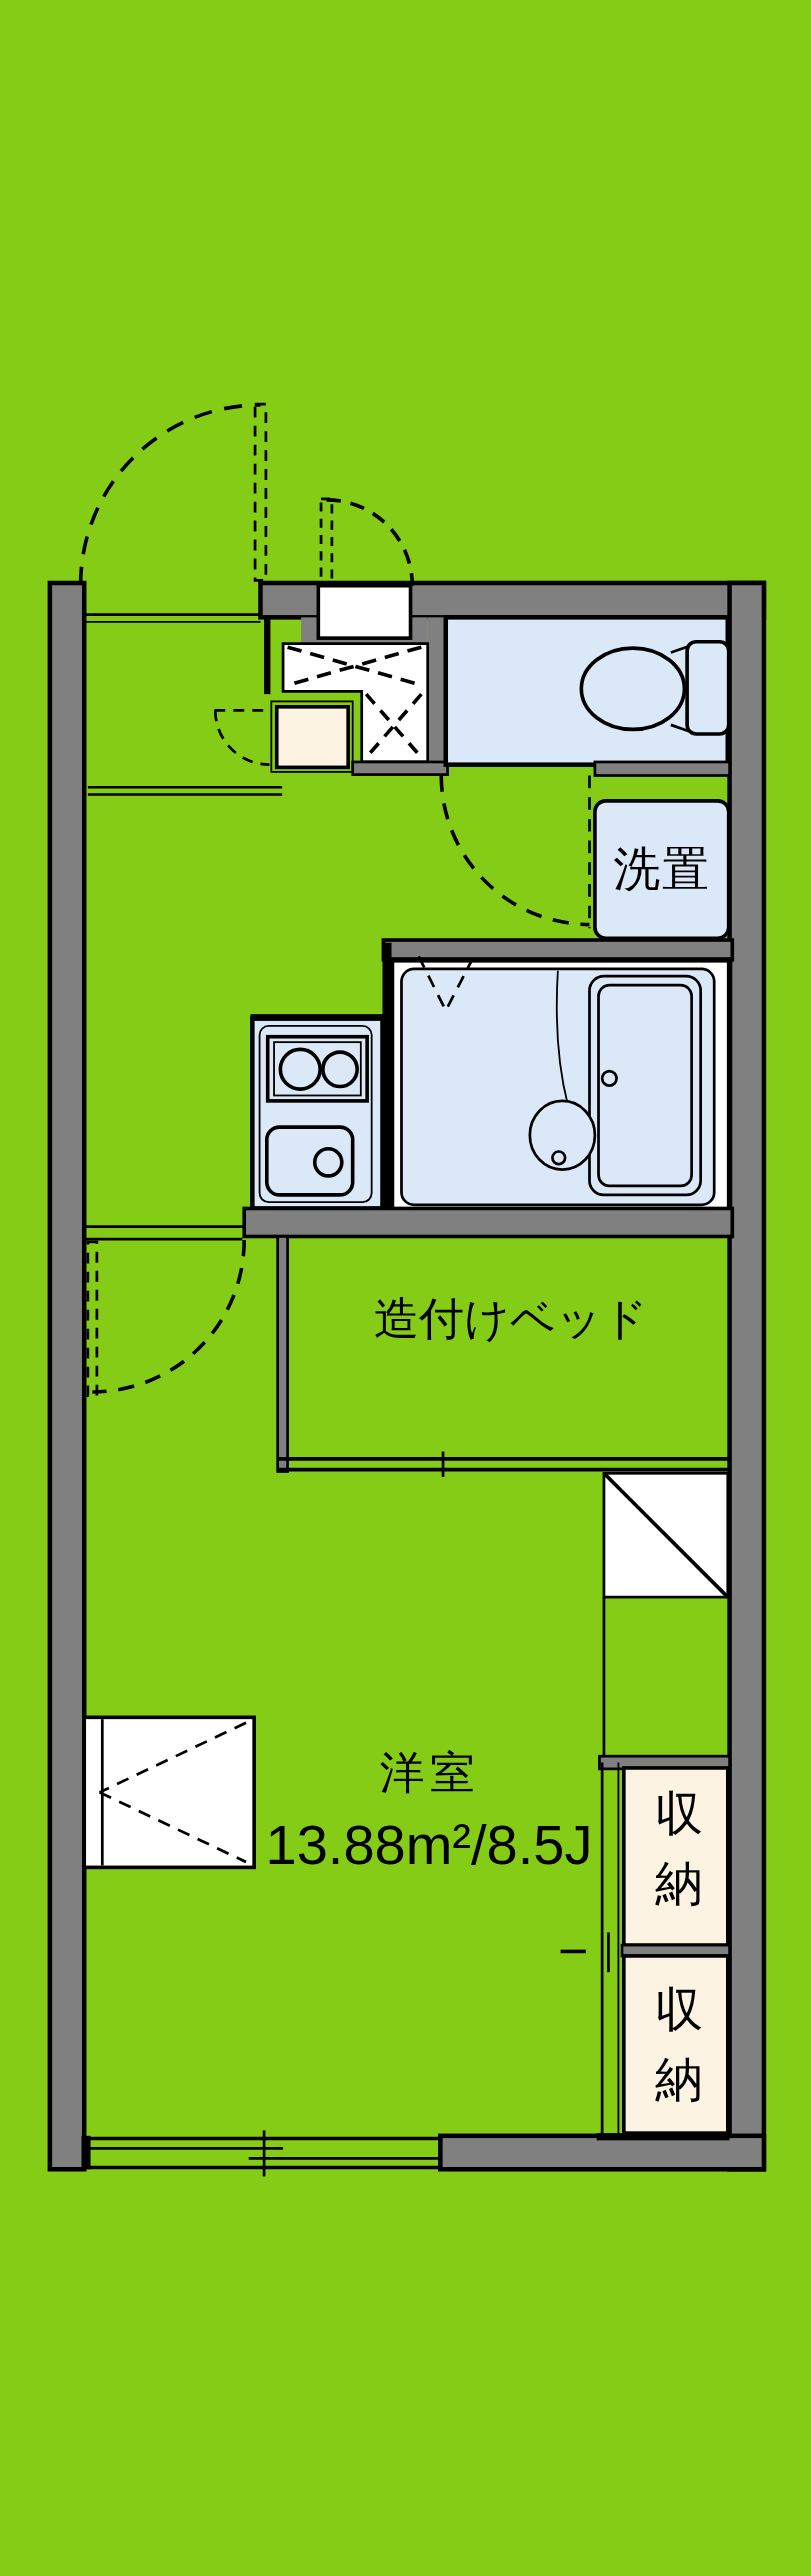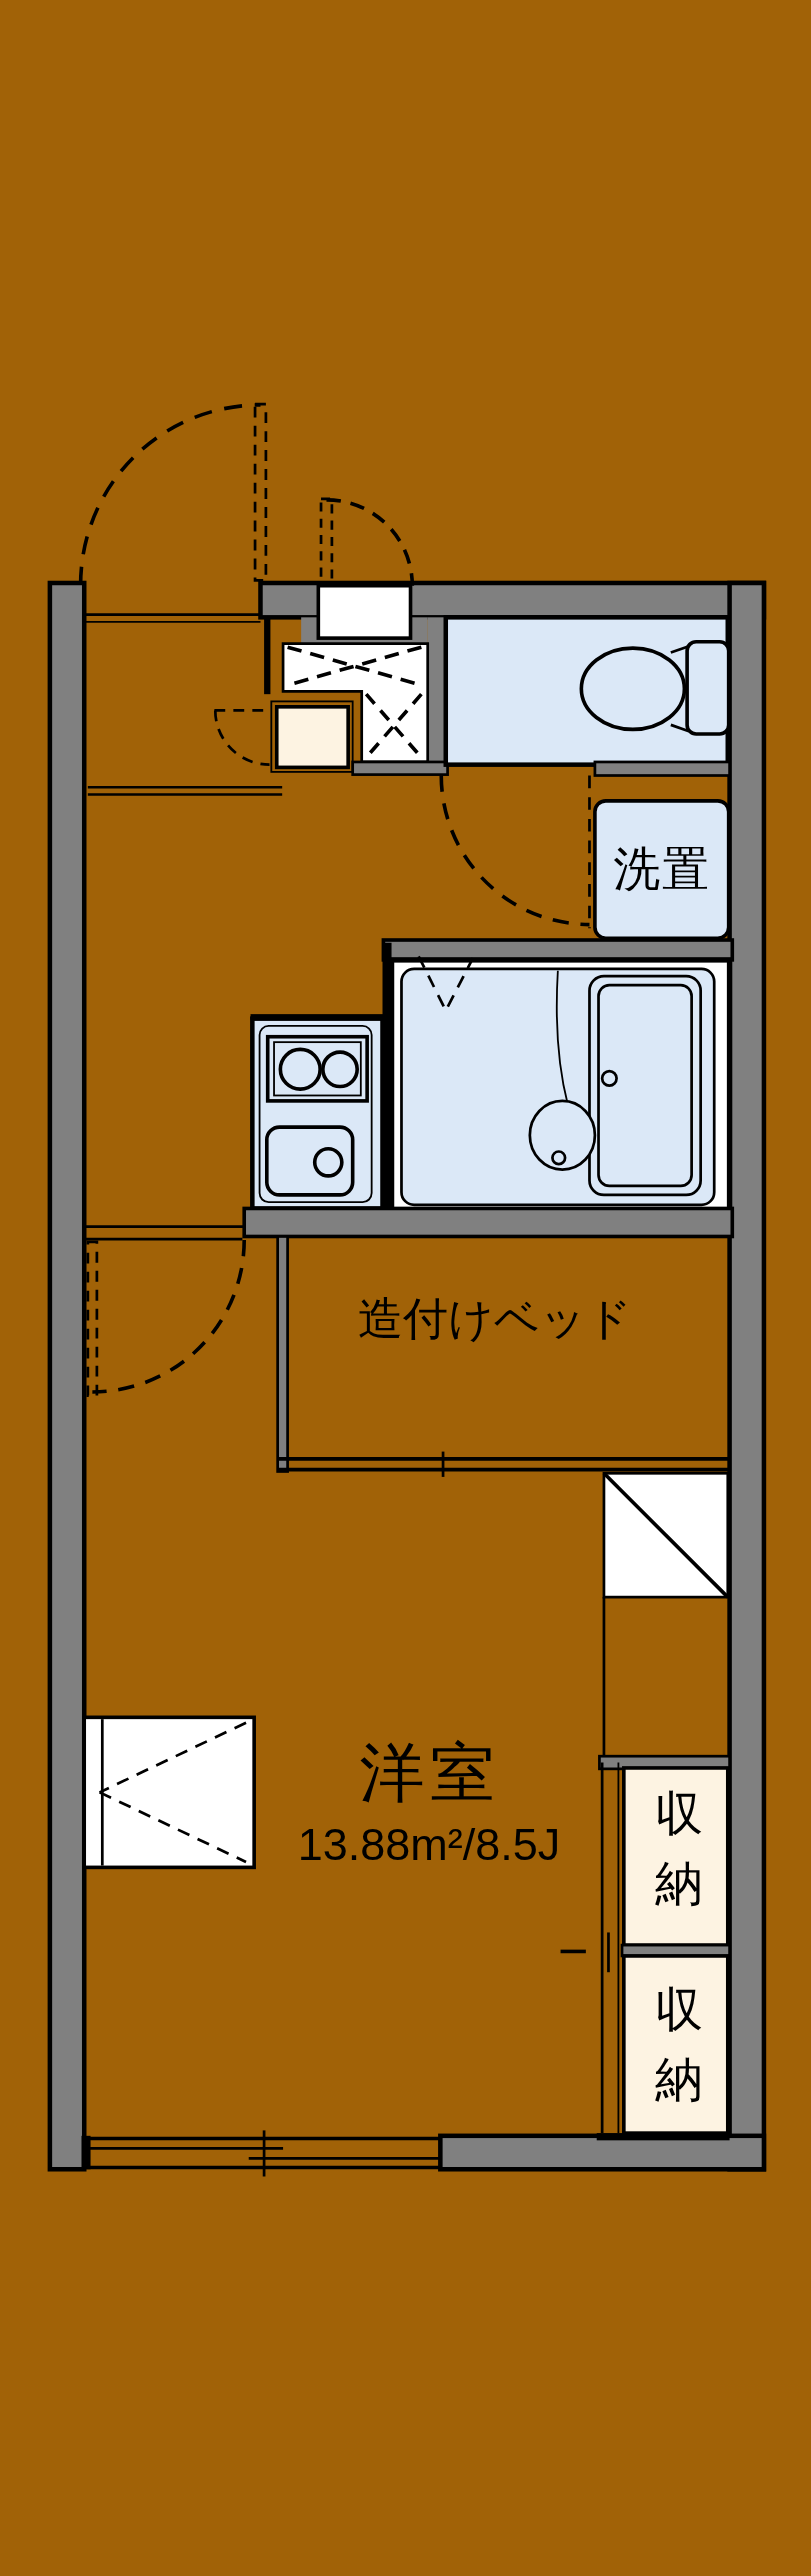--- a/index.html
+++ b/index.html
@@ -1,25 +1,25 @@
 <!DOCTYPE html>
 <html style="font-size:14.5px"><head>
 <meta charset="utf-8">
 <style>
   html,body{margin:0;padding:0;background:#ffffff;}
-  #canvas{position:relative;width:812px;height:2576px;background:#a16207;overflow:hidden;
+  #canvas{position:relative;width:812px;height:2576px;background:#84cc16;overflow:hidden;
           font-family:"Liberation Sans","DejaVu Sans",sans-serif;}
   #plan-svg{position:absolute;left:0;top:0;}
   .lbl{position:absolute;color:#000;white-space:nowrap;line-height:1.05;text-align:center;
        transform:translate(-50%,-50%);}
   .lbl-washer{font-size:47px;letter-spacing:1.8px;}
   .lbl-bed1{font-size:45px;}
   .lbl-bed2{font-size:43px;}
-  .lbl-room{font-size:65px;letter-spacing:5.4px;}
-  .lbl-area{font-size:45px;}
+  .lbl-room{font-size:45px;letter-spacing:5.4px;}
+  .lbl-area{font-size:56px;}
   .lbl-closet{font-size:48px;white-space:normal;width:42px;line-height:1.45;}
 </style>
 </head>
 <body>
 
 <div id="canvas">
 
 <svg id="plan-svg" width="812" height="2576" viewBox="0 0 898 2850">
 
   <rect x="55" y="645" width="38" height="1755" fill="#808080" stroke="#000" stroke-width="5"></rect>
@@ -123,20 +123,20 @@
 
   <rect x="90" y="2363" width="10" height="37" fill="#000"></rect>
   <line x1="95" y1="2366" x2="487" y2="2366" stroke="#000" stroke-width="4"></line>
   <line x1="95" y1="2398" x2="487" y2="2398" stroke="#000" stroke-width="4"></line>
   <line x1="95" y1="2377" x2="313" y2="2377" stroke="#000" stroke-width="3"></line>
   <line x1="275" y1="2388" x2="487" y2="2388" stroke="#000" stroke-width="3"></line>
   <line x1="292" y1="2357" x2="292" y2="2408" stroke="#000" stroke-width="3"></line>
 </svg>
 
 <div class="lbl lbl-washer" style="left:662px;top:869px;">洗置</div>
-<div class="lbl lbl-bed1" style="left:495px;top:1319px;">造付けベッド</div>
+<div class="lbl lbl-bed1" style="left:511px;top:1319px;">造付けベッド</div>
 <div class="lbl lbl-room" style="left:430px;top:1773px;">洋室</div>
 <div class="lbl lbl-area" style="left:429px;top:1845px;">13.88m²/8.5J</div>
 <div class="lbl lbl-closet" style="left:676px;top:1849px;">収納</div>
 <div class="lbl lbl-closet" style="left:676px;top:2045px;">収納</div>
 
 </div>
 
 
 </body></html>

